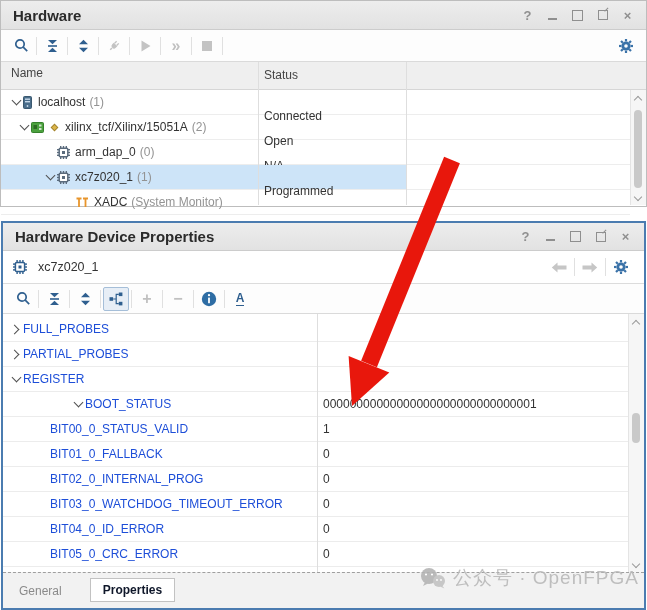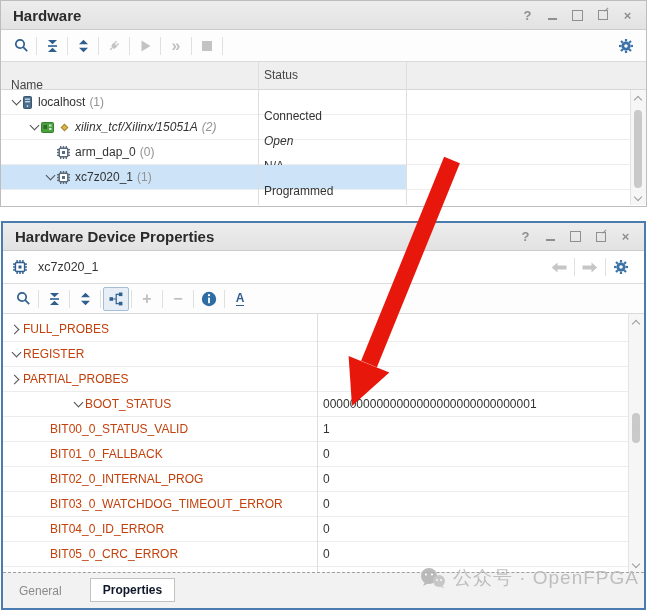--- a/index.html
+++ b/index.html
@@ -48,44 +48,44 @@
   .sb-chev.up{top:4px;}   .sb-chev.up::before{transform:rotate(-135deg);margin-top:3px;}
   .sb-chev.down{bottom:4px;} .sb-chev.down::before{transform:rotate(45deg);}
   .sb-thumb{position:absolute;left:3px;width:8px;background:#c9c9c9;border-radius:4px;}
   
   #hw-panel{position:absolute;left:0;top:0;width:647px;height:207px;
     border:1px solid #bdbdbd;box-sizing:border-box;background:#fff;}
   #hw-toolbar{height:32px;}
   #hw-table{position:relative;height:143px;}
   .thead{height:28px;background:#efefef;border-bottom:1px solid #d6d6d6;
     position:relative;box-sizing:border-box;}
-  .thead .hname{position:absolute;left:10px;top:16px;color:#444;}
+  .thead .hname{position:absolute;left:10px;top:4px;color:#444;}
   .thead .hstatus{position:absolute;left:263px;top:6px;color:#444;}
   .colsep{position:absolute;top:0;bottom:0;width:1px;background:#dedede;z-index:3;}
   .trow{height:25px;box-sizing:border-box;border-bottom:1px solid #ededed;
     display:flex;align-items:center;position:relative;margin-right:16px;}
   .trow.sel{background:linear-gradient(to right,#cde4f8 0,#cde4f8 405px,transparent 405px);}
   .ticon{display:inline-flex;align-items:center;margin-right:5px;flex:none;}
   .tcount{color:#939393;margin-left:4px;}
   .tstatus{position:absolute;left:263px;margin-top:28px;}
-  .ind0{padding-left:8px;} .ind1{padding-left:26px;font-style:italic;} .ind2{padding-left:42px;}
+  .ind0{padding-left:8px;} .ind1{padding-left:16px;} .ind2{padding-left:42px;}
   .ind3{padding-left:74px;}
   
   #prop-panel{position:absolute;left:1px;top:221px;width:645px;height:389px;
     border:2px solid #4b7cb0;box-sizing:border-box;background:#fff;}
   #prop-title{height:28px;justify-content:flex-end;}
   #prop-subbar{height:33px;border-bottom:1px solid #dcdcdc;display:flex;
     align-items:center;padding:0 10px;box-sizing:border-box;background:#fff;}
   #prop-subbar .devname{margin-left:6px;color:#333;font-size:12.5px;}
   #prop-toolbar{height:30px;}
   #prop-table{position:relative;height:258px;overflow:hidden;padding-top:3px;
     box-sizing:border-box;}
   .prow{height:25px;box-sizing:border-box;border-bottom:1px solid #ececec;
     display:flex;align-items:center;position:relative;margin-right:16px;}
-  .pname{display:flex;align-items:center;color:#c2410c;}
+  .pname{display:flex;align-items:center;color:#1d4ed8;}
   .pvalue{position:absolute;left:320px;color:#333;}
   .pl0{padding-left:6px;} .pl1{padding-left:24px;margin-left:44px;} .pl2{padding-left:47px;}
   #prop-tabbar{height:36px;background:#f2f2f2;border-top:1px dashed #9f9f9f;
     display:flex;align-items:center;padding-left:16px;box-sizing:border-box;gap:28px;}
   .tab{color:#8a8a8a;cursor:default;}
   .tab.active{background:#fff;border:1px solid #c2c2c2;color:#0f172a;
     font-weight:bold;padding:4px 12px;margin-top:-2px;}
   
   #watermark{position:absolute;right:8px;top:565px;z-index:60;display:flex;
     align-items:center;gap:6px;color:#b9b9b9;font-size:19px;letter-spacing:1px;
@@ -275,20 +275,32 @@
             </g>
             <rect x="2.2" y="2.2" width="8.6" height="8.6" rx="1.2" fill="#fff" stroke="#5a6b7d" stroke-width="1.5"></rect>
             <rect x="5" y="5" width="3" height="3" fill="#5a6b7d"></rect>
           </svg>
       </span>
       <span>xc7z020_1</span>
       <span class="tcount">(1)</span>
       <span class="tstatus">Programmed</span>
     </div>
 
+    <div class="trow ind3">
+      <span class="ticon">
+        <svg width="14" height="11">
+            <g stroke="#e8952c" stroke-width="1.8" fill="none">
+              <path d="M1.5,1.5 h5 M4,1.5 V10"></path>
+              <path d="M8,1.5 h5 M10.5,1.5 V10"></path>
+            </g>
+          </svg>
+      </span>
+      <span>XADC</span>
+      <span class="tcount">(System Monitor)</span>
+    </div>
 
     <div class="vscroll" style="top:28px;bottom:0;">
       <span class="sb-chev up"></span>
       <span class="sb-thumb" style="top:20px;height:78px;"></span>
       <span class="sb-chev down"></span>
     </div>
   </div>
 </div>
 
 <div id="prop-panel">
@@ -420,29 +432,29 @@
 
     <div class="prow">
       <span class="pname pl0">
           <span class="chev right"></span>
         <span>FULL_PROBES</span>
         </span>
       <span class="pvalue"></span>
     </div>
     <div class="prow">
       <span class="pname pl0">
+          <span class="chev right"></span>
+        <span>PARTIAL_PROBES</span>
+        </span>
+      <span class="pvalue"></span>
+    </div>
+    <div class="prow">
+      <span class="pname pl0">
           <span class="chev down"></span>
         <span>REGISTER</span>
-        </span>
-      <span class="pvalue"></span>
-    </div>
-    <div class="prow">
-      <span class="pname pl0">
-          <span class="chev right"></span>
-        <span>PARTIAL_PROBES</span>
         </span>
       <span class="pvalue"></span>
     </div>
     <div class="prow">
       <span class="pname pl1">
           <span class="chev down"></span>
         <span>BOOT_STATUS</span>
         </span>
       <span class="pvalue">00000000000000000000000000000001</span>
     </div>

